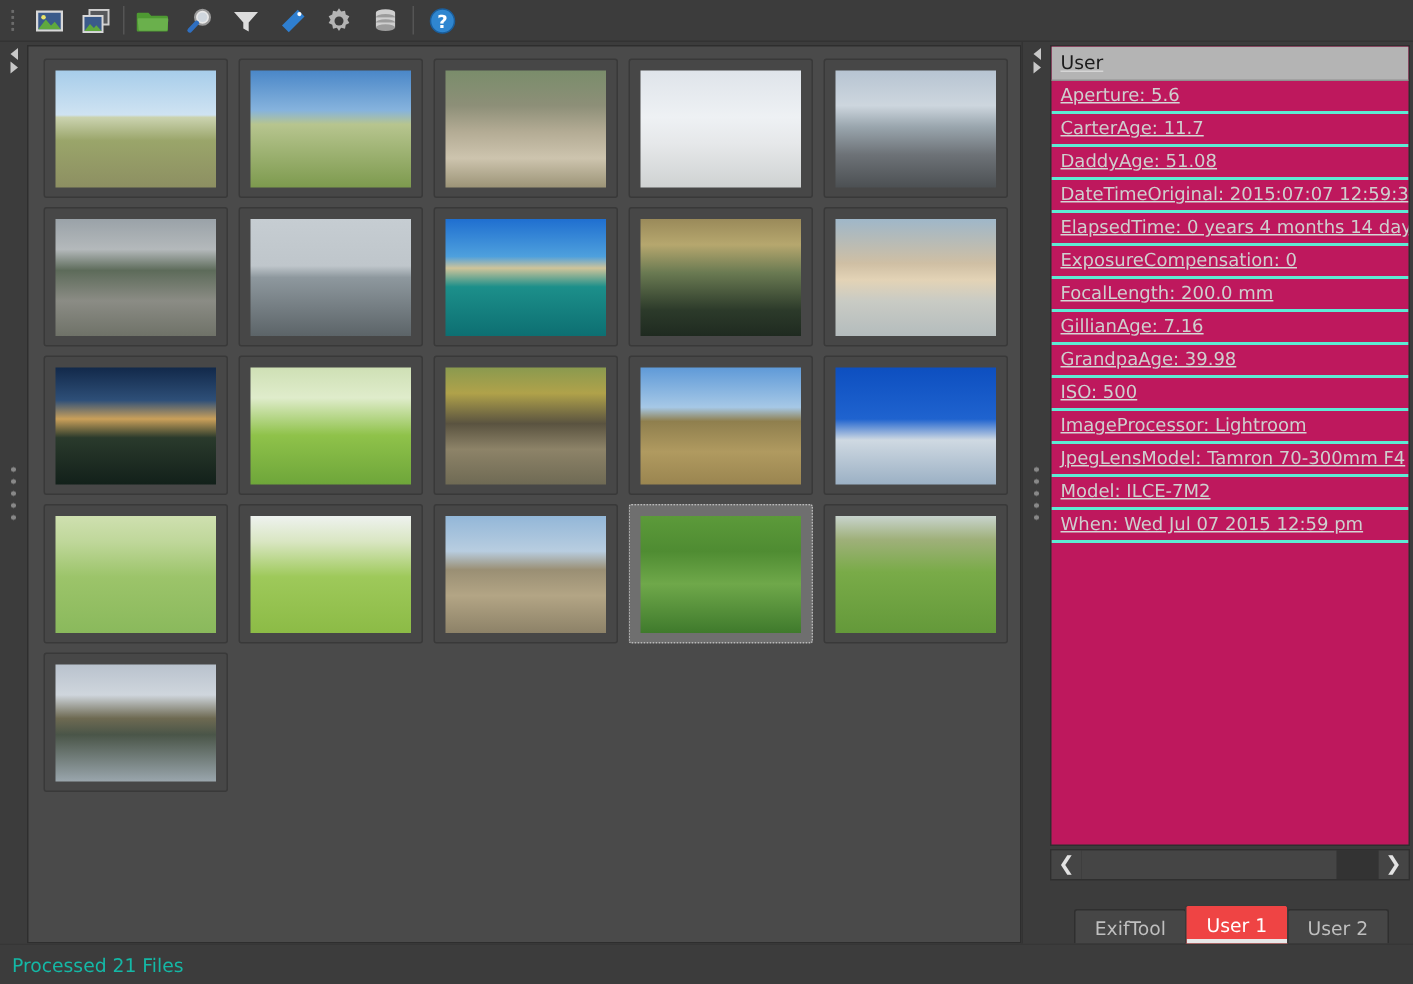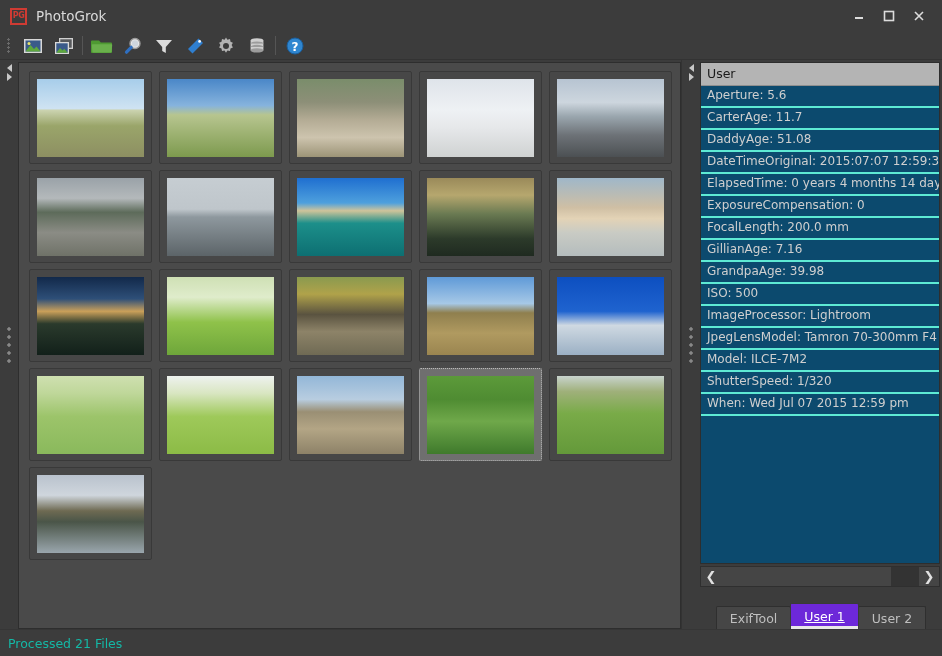--- a/index.html
+++ b/index.html
@@ -109,22 +109,22 @@
     width:107px;height:78px;display:block;border:0;
     background-size:cover;background-position:center;
   }
 
   
   .meta{
     width:240px;min-width:240px;display:flex;flex-direction:column;
     margin:2px 2px 0 0;
   }
   .meta-list{
-    flex:1;background:#0c4a6e;border:1px solid #2e2e2e;
-    overflow:hidden;box-sizing:border-box;
+    flex:1;background:#be185d;border:1px solid #2e2e2e;
+    overflow:hidden;box-sizing:border-box;text-decoration:underline;
   }
   .meta-head{
     background:#b4b4b4;color:#1b1b1b;font-size:12.5px;
     padding:3px 6px 4px 6px;border-bottom:1px solid #8f8f8f;
   }
   .meta-row{
     padding:2px 6px 3px 6px;font-size:12px;color:#cfcfcf;
     white-space:nowrap;overflow:hidden;
     border-bottom:2px solid #5eead4;
     line-height:15px;
@@ -146,63 +146,39 @@
     justify-content:center;
   }
   .tab{
     height:22px;padding:0 13px;background:#464646;
     border:1px solid #2f2f2f;border-bottom:none;
     border-radius:2px 2px 0 0;
     display:flex;align-items:center;
     font-size:12.5px;color:#bfbfbf;margin-right:-1px;
   }
   .tab.active{
-    background:#6d28d9;color:#ffffff;height:25px;
+    background:#ef4444;color:#ffffff;height:25px;
     border-color:#3a3a3a;
     box-shadow:inset 0 -3px 0 0 #e8e8e8;
     z-index:2;
-    text-decoration:underline;
   }
 
   
   .statusbar{
     height:26px;min-height:26px;background:#3c3c3c;
     display:flex;align-items:center;padding-left:8px;
     font-size:12.5px;color:#14b8a6;
     border-top:1px solid #363636;
   }
 </style>
 </head>
 <body>
 
 <div class="window">
 
-  <div class="titlebar">
-    <div class="app-logo">
-      <span>PG</span>
-    </div>
-    <div class="app-title">PhotoGrok</div>
-    <div class="wbtns">
-      <div class="wbtn">
-        <svg width="12" height="12" viewBox="0 0 12 12">
-            <rect x="2" y="7" width="8" height="2" fill="#dcdcdc"></rect>
-          </svg>
-      </div>
-      <div class="wbtn">
-        <svg width="14" height="14" viewBox="0 0 14 14">
-            <rect x="2.5" y="2.5" width="9" height="9" fill="none" stroke="#dcdcdc" stroke-width="1.6"></rect>
-          </svg>
-      </div>
-      <div class="wbtn close">
-        <svg width="14" height="14" viewBox="0 0 14 14">
-            <path d="M3 3 L11 11 M11 3 L3 11" stroke="#dcdcdc" stroke-width="1.6" fill="none"></path>
-          </svg>
-      </div>
-    </div>
-  </div>
 
   <div class="toolbar">
     <div class="tb-grip">
         <i></i>
       </div>
 
     <div class="tbtn">
       <svg width="20" height="18" viewBox="0 0 20 18">
         <rect x="1" y="2" width="18" height="14" fill="#d8d8d8"></rect>
         <rect x="2.5" y="3.5" width="15" height="11" fill="#3a5a8a"></rect>
@@ -376,21 +352,20 @@
             <div class="meta-row">DateTimeOriginal: 2015:07:07 12:59:31</div>
             <div class="meta-row">ElapsedTime: 0 years 4 months 14 days</div>
             <div class="meta-row">ExposureCompensation: 0</div>
             <div class="meta-row">FocalLength: 200.0 mm</div>
             <div class="meta-row">GillianAge: 7.16</div>
             <div class="meta-row">GrandpaAge: 39.98</div>
             <div class="meta-row">ISO: 500</div>
             <div class="meta-row">ImageProcessor: Lightroom</div>
             <div class="meta-row">JpegLensModel: Tamron 70-300mm F4</div>
             <div class="meta-row">Model: ILCE-7M2</div>
-            <div class="meta-row">ShutterSpeed: 1/320</div>
             <div class="meta-row">When: Wed Jul 07 2015 12:59 pm</div>
           </div>
       </div>
 
       <div class="hscroll">
         <div class="hs-btn">❮</div>
         <div class="hs-track">
           <div class="hs-thumb"></div>
         </div>
         <div class="hs-btn">❯</div>

